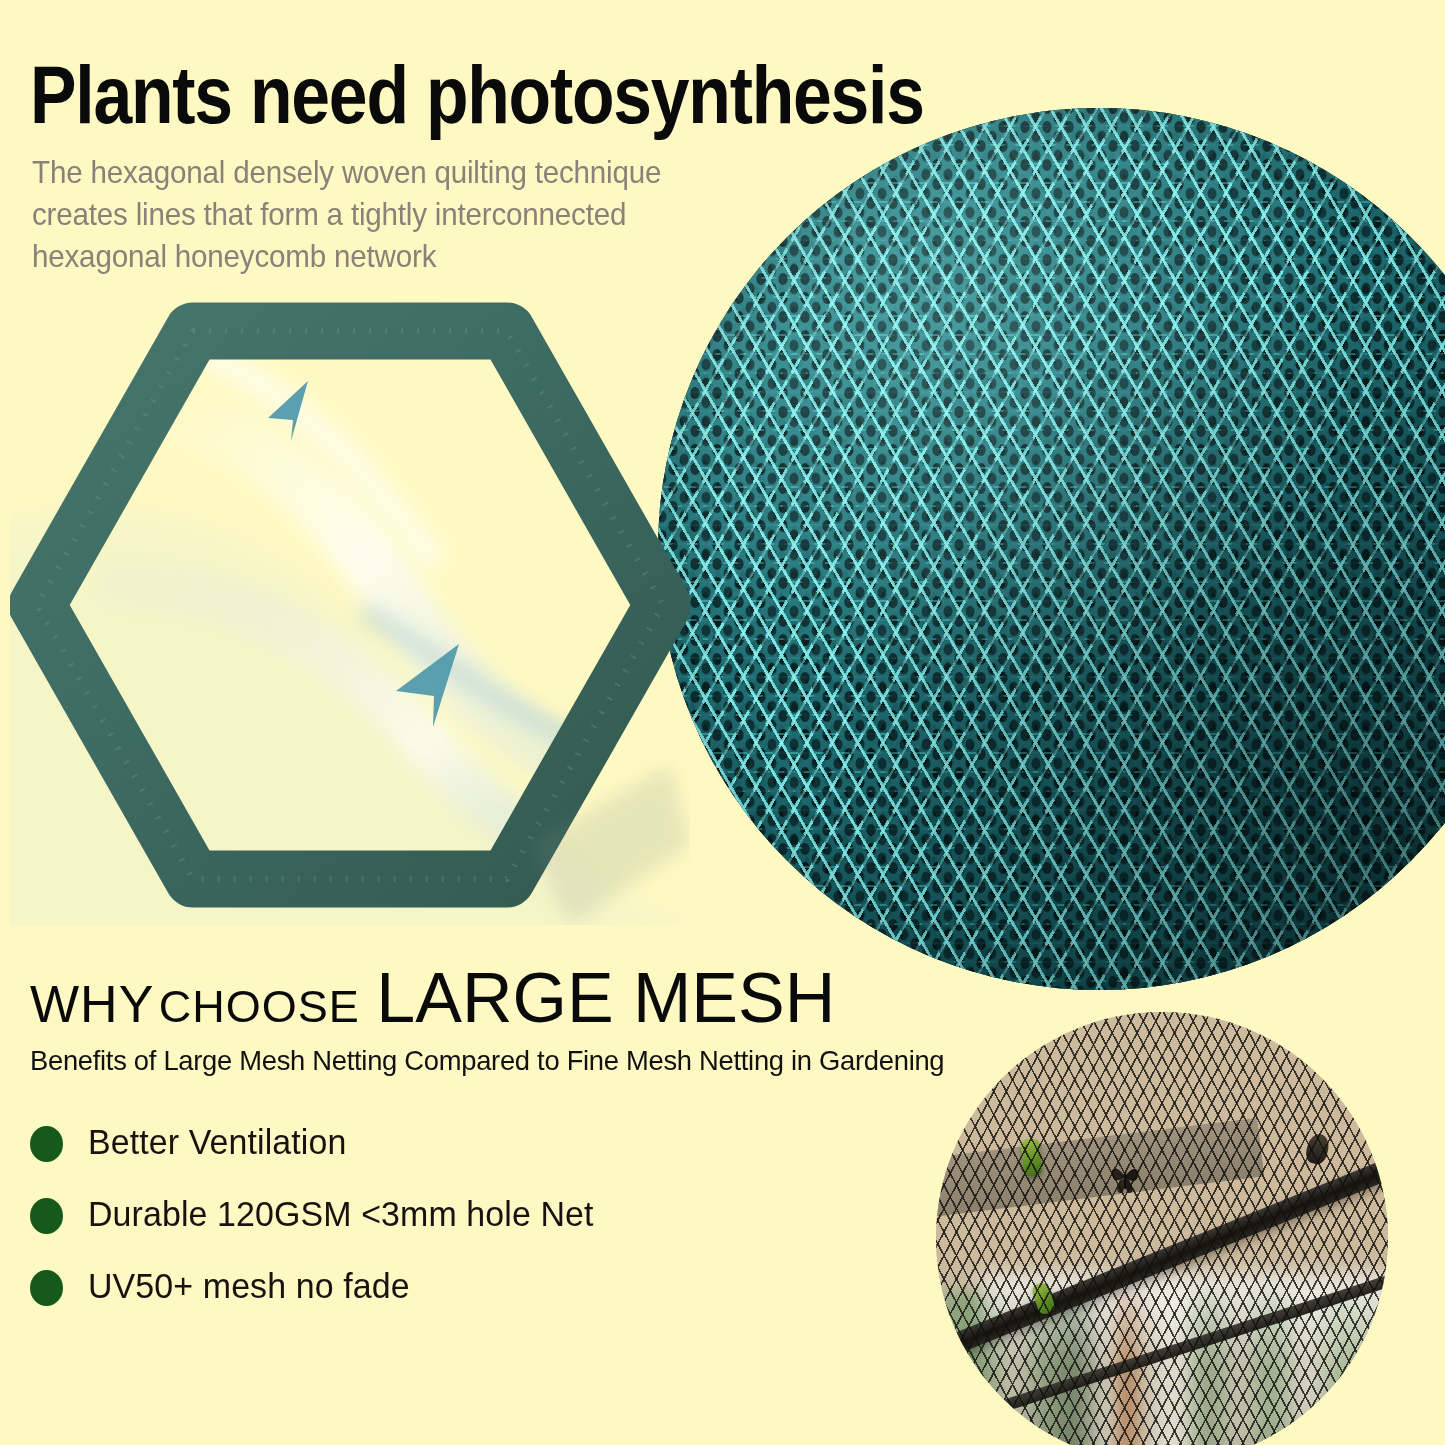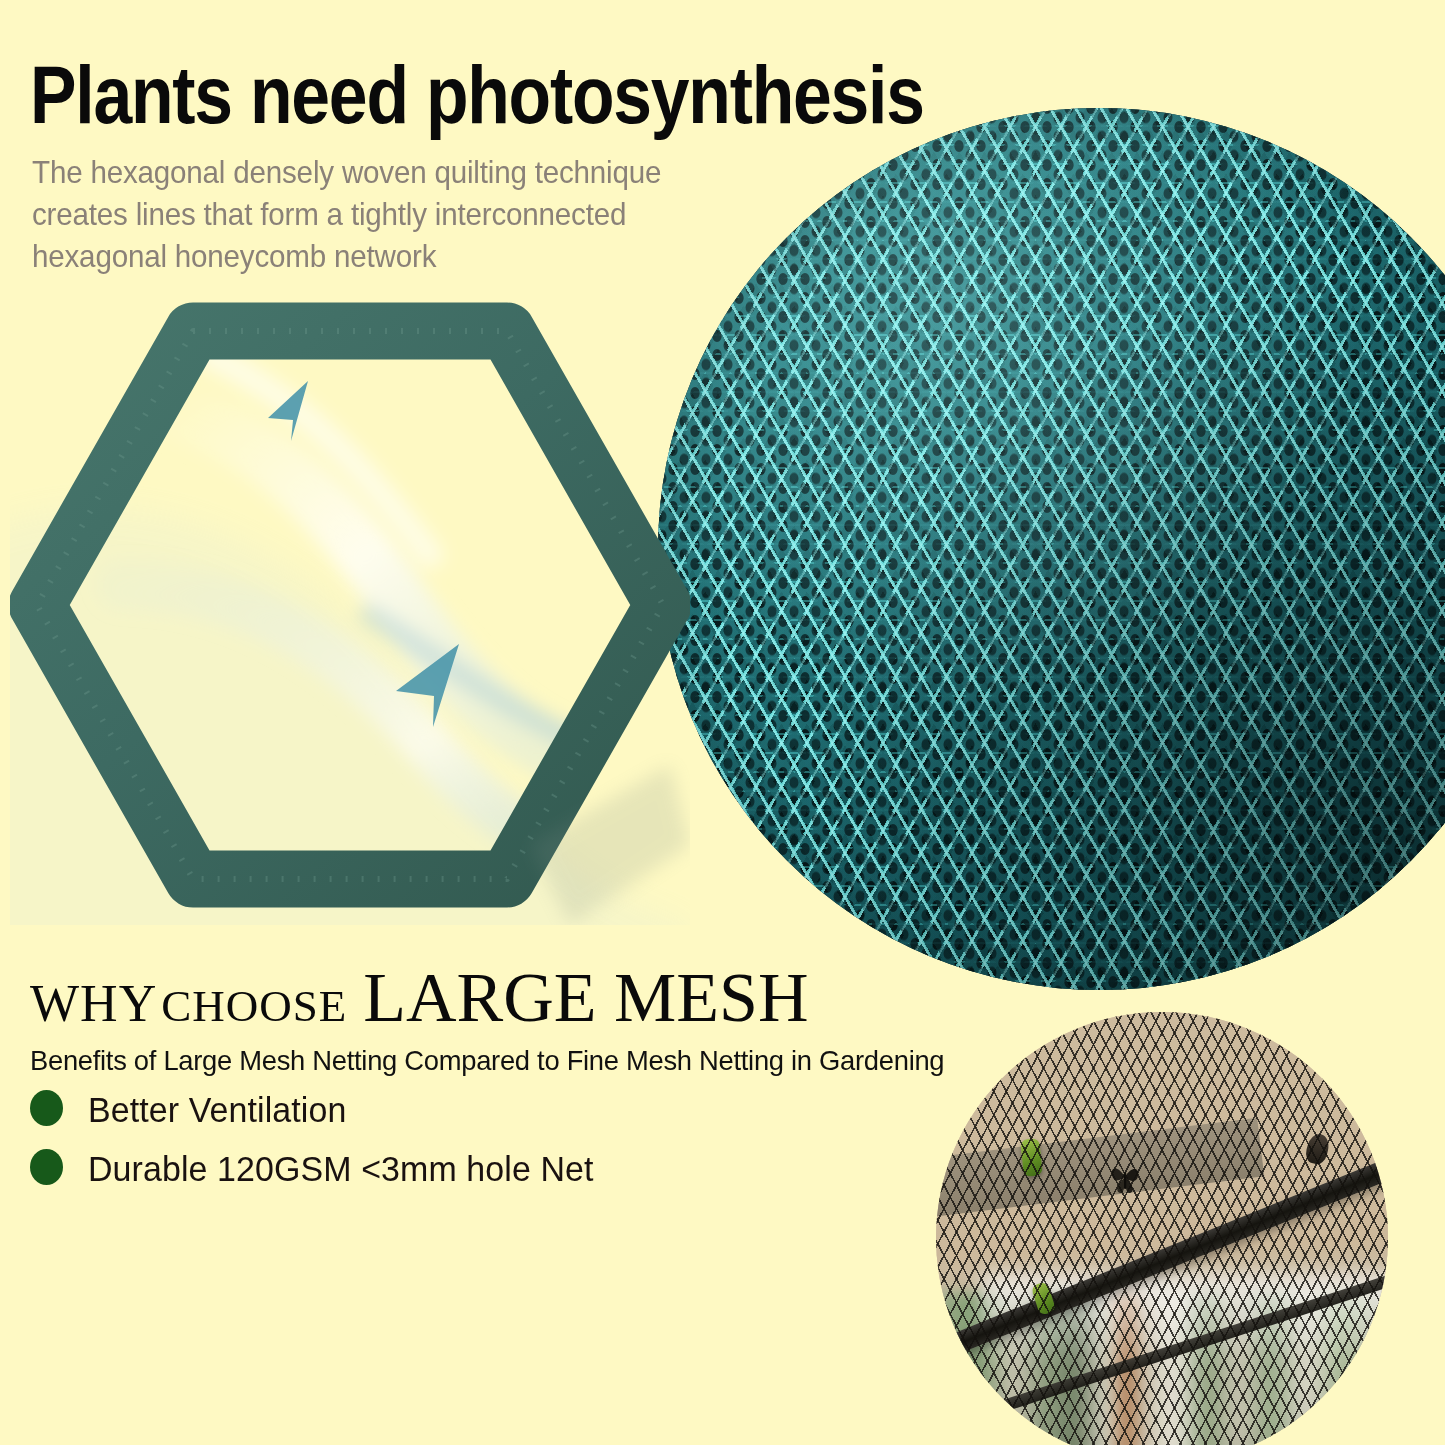--- a/index.html
+++ b/index.html
@@ -134,21 +134,21 @@
   }
   #hex-wrap svg { display: block; }
 
   
   #why-line {
     position: absolute;
     left: 30px;
     top: 958px;
     white-space: nowrap;
     color: #0a0a0a;
-    font-family: Liberation Serif, serif;
+    font-family: Liberation Sans, sans-serif;
     font-weight: 400;
   }
   #why-line .w-why {
     font-size: 52px;
     letter-spacing: 1px;
   }
   #why-line .w-choose {
     font-size: 45px;
     letter-spacing: 1px;
   }
@@ -171,23 +171,24 @@
 
   
   #bullets {
     position: absolute;
     left: 30px;
     top: 1090px;
     width: 880px;
   }
   .bullet-row {
     display: flex;
-    align-items: flex-start;
+    align-items: flex-end;
     height: 56px;
     margin-bottom: 3px;
+    margin-top: 16px;
   }
   .bullet-dot {
     width: 33px;
     height: 36px;
     border-radius: 50%;
     background: #17591a;
     flex: 0 0 auto;
     margin-right: 25px;
   }
   .bullet-text {
@@ -398,20 +399,24 @@
 
   <div id="bullets">
     <div class="bullet-row">
       <span class="bullet-dot"></span>
       <span class="bullet-text">Better Ventilation</span>
     </div>
     <div class="bullet-row">
       <span class="bullet-dot"></span>
       <span class="bullet-text">Durable 120GSM &lt;3mm hole Net</span>
     </div>
+    <div class="bullet-row">
+      <span class="bullet-dot"></span>
+      <span class="bullet-text">UV50+ mesh no fade</span>
+    </div>
   </div>
 
   <div id="photo-circle">
     <div class="pc-sky"></div>
     <div class="pc-blurbg"></div>
     <div class="pc-sun"></div>
     <div class="pc-shelf"></div>
     <div class="pc-bar-a"></div>
     <div class="pc-bar-b"></div>
     <div class="pc-clip c1"></div>

